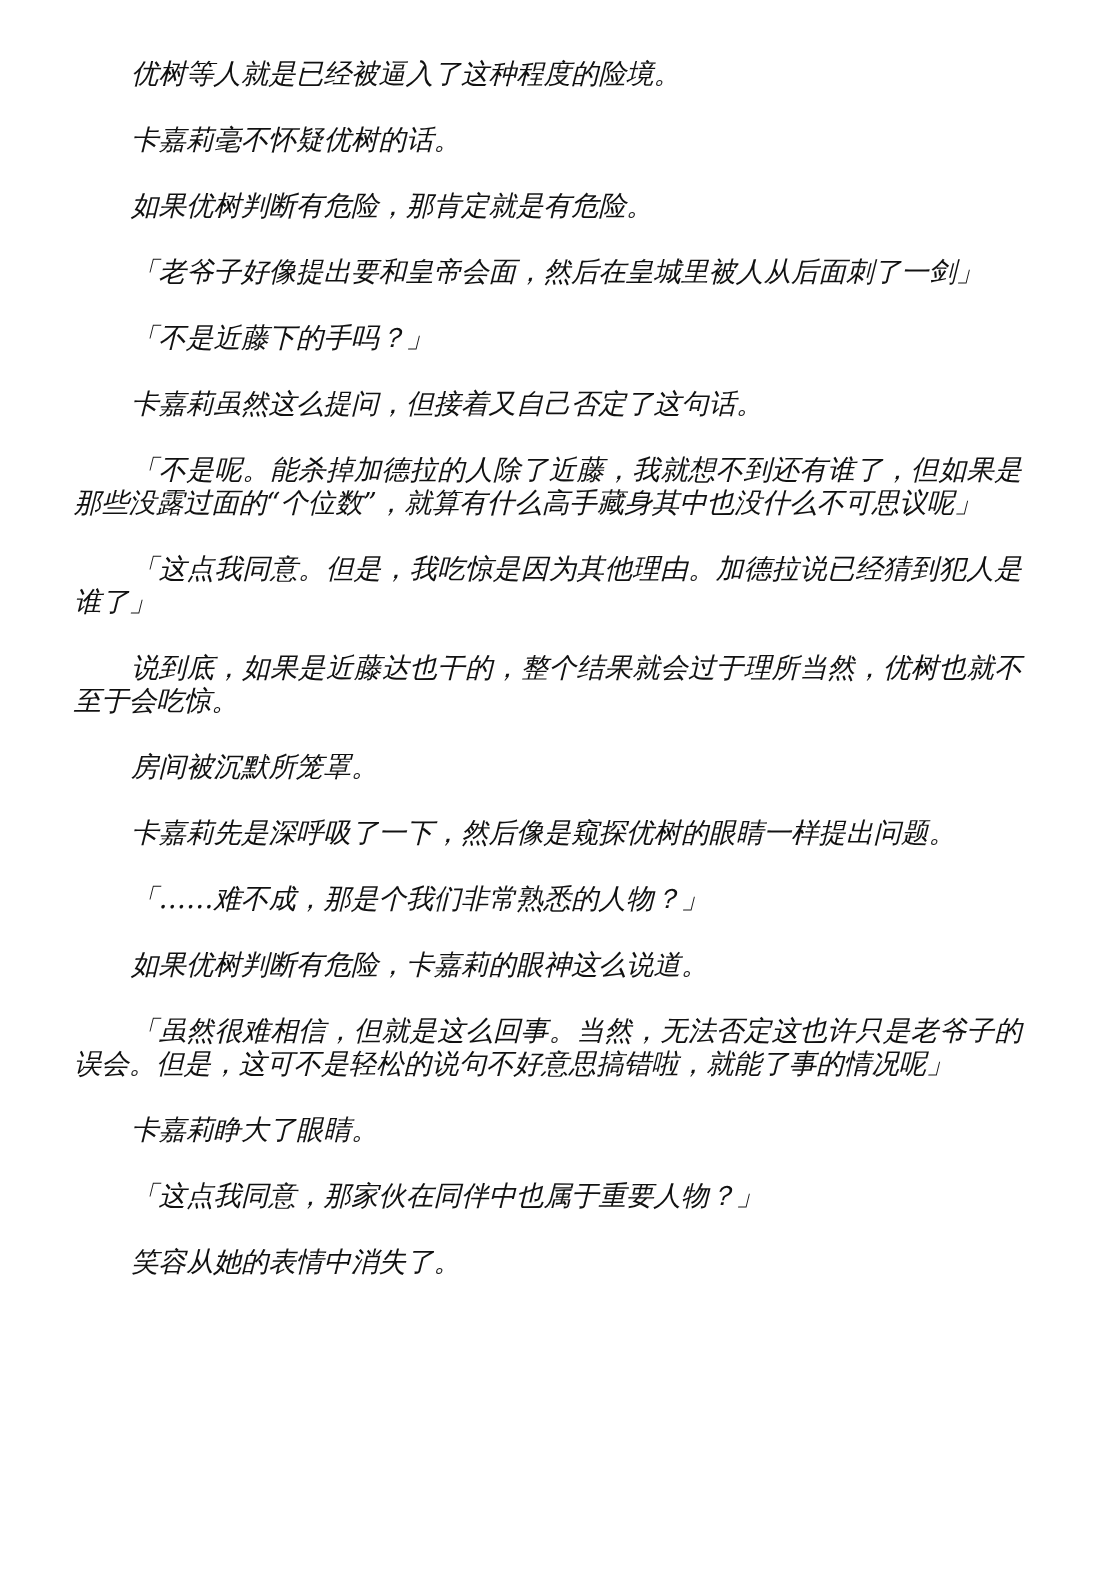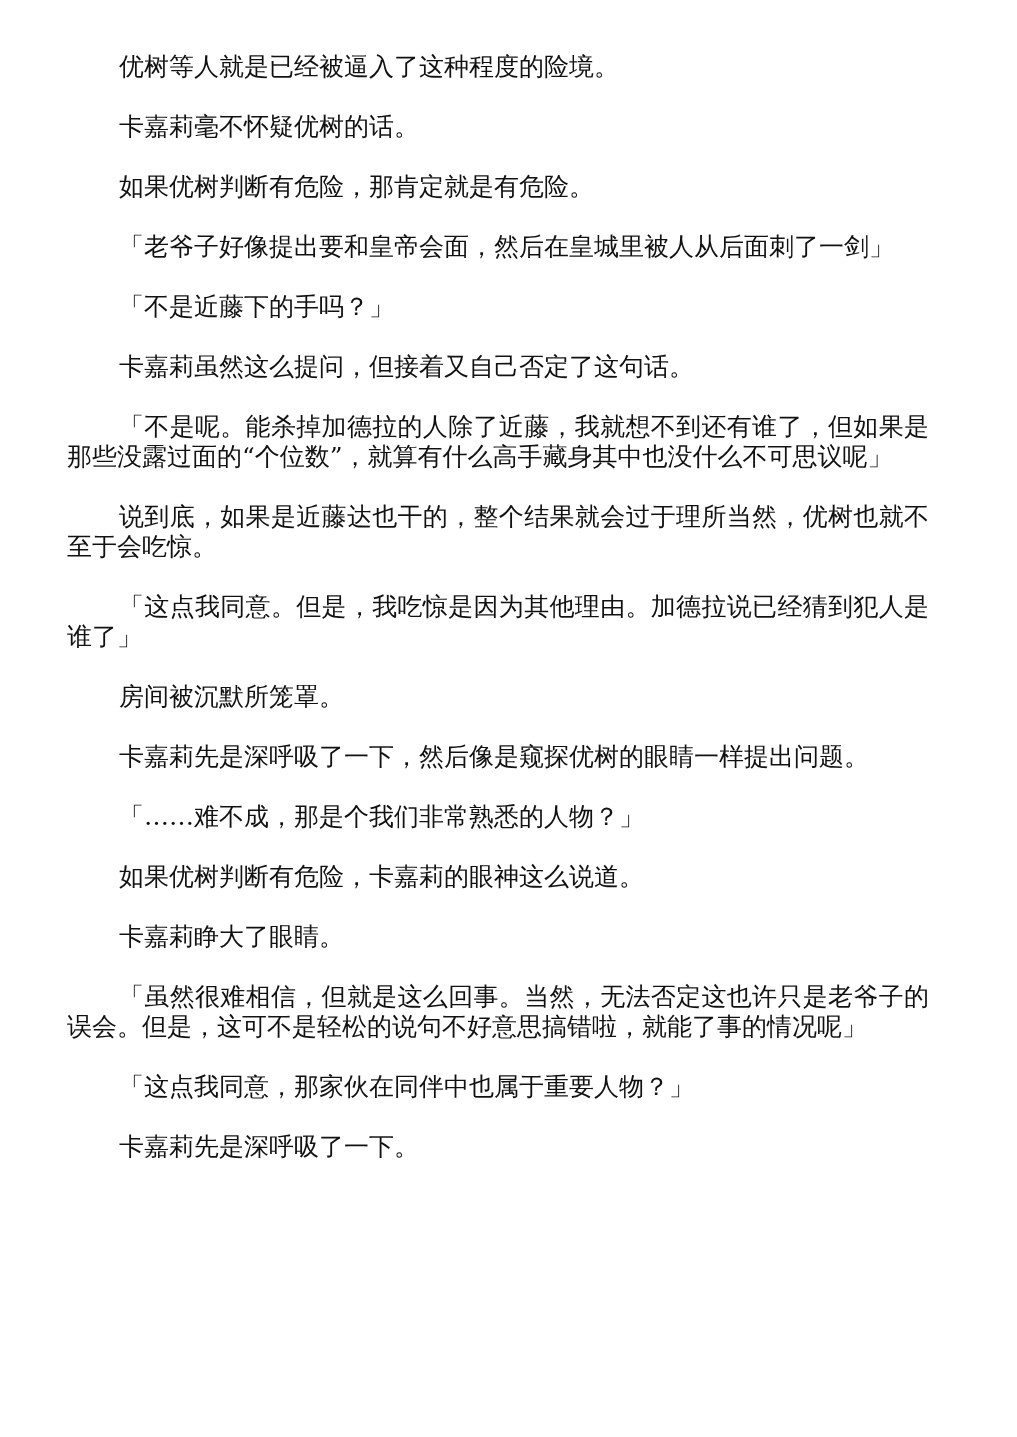--- a/index.html
+++ b/index.html
@@ -23,36 +23,37 @@
       line-height: 30px;
       color: #111111;
     }
     .para {
       margin: 0 0 30px 0;
       text-indent: 52px;
       white-space: normal;
       word-break: break-all;
       text-align: justify;
       text-align-last: left;
+      font-style: italic;
     }
   </style>
 </head>
 <body>
 
 <div class="page">
   <p class="para">优树等人就是已经被逼入了这种程度的险境。</p>
   <p class="para">卡嘉莉毫不怀疑优树的话。</p>
   <p class="para">如果优树判断有危险，那肯定就是有危险。</p>
   <p class="para">「老爷子好像提出要和皇帝会面，然后在皇城里被人从后面刺了一剑」</p>
   <p class="para">「不是近藤下的手吗？」</p>
   <p class="para">卡嘉莉虽然这么提问，但接着又自己否定了这句话。</p>
   <p class="para">「不是呢。能杀掉加德拉的人除了近藤，我就想不到还有谁了，但如果是那些没露过面的“个位数”，就算有什么高手藏身其中也没什么不可思议呢」</p>
+  <p class="para">「这点我同意。但是，我吃惊是因为其他理由。加德拉说已经猜到犯人是谁了」</p>
   <p class="para">说到底，如果是近藤达也干的，整个结果就会过于理所当然，优树也就不至于会吃惊。</p>
-  <p class="para">「这点我同意。但是，我吃惊是因为其他理由。加德拉说已经猜到犯人是谁了」</p>
   <p class="para">房间被沉默所笼罩。</p>
   <p class="para">卡嘉莉先是深呼吸了一下，然后像是窥探优树的眼睛一样提出问题。</p>
   <p class="para">「……难不成，那是个我们非常熟悉的人物？」</p>
   <p class="para">如果优树判断有危险，卡嘉莉的眼神这么说道。</p>
+  <p class="para">「虽然很难相信，但就是这么回事。当然，无法否定这也许只是老爷子的误会。但是，这可不是轻松的说句不好意思搞错啦，就能了事的情况呢」</p>
   <p class="para">卡嘉莉睁大了眼睛。</p>
-  <p class="para">「虽然很难相信，但就是这么回事。当然，无法否定这也许只是老爷子的误会。但是，这可不是轻松的说句不好意思搞错啦，就能了事的情况呢」</p>
   <p class="para">「这点我同意，那家伙在同伴中也属于重要人物？」</p>
-  <p class="para">卡嘉莉先是深呼吸了一下。</p>
+  <p class="para">笑容从她的表情中消失了。</p>
 </div>
 
 </body></html>

